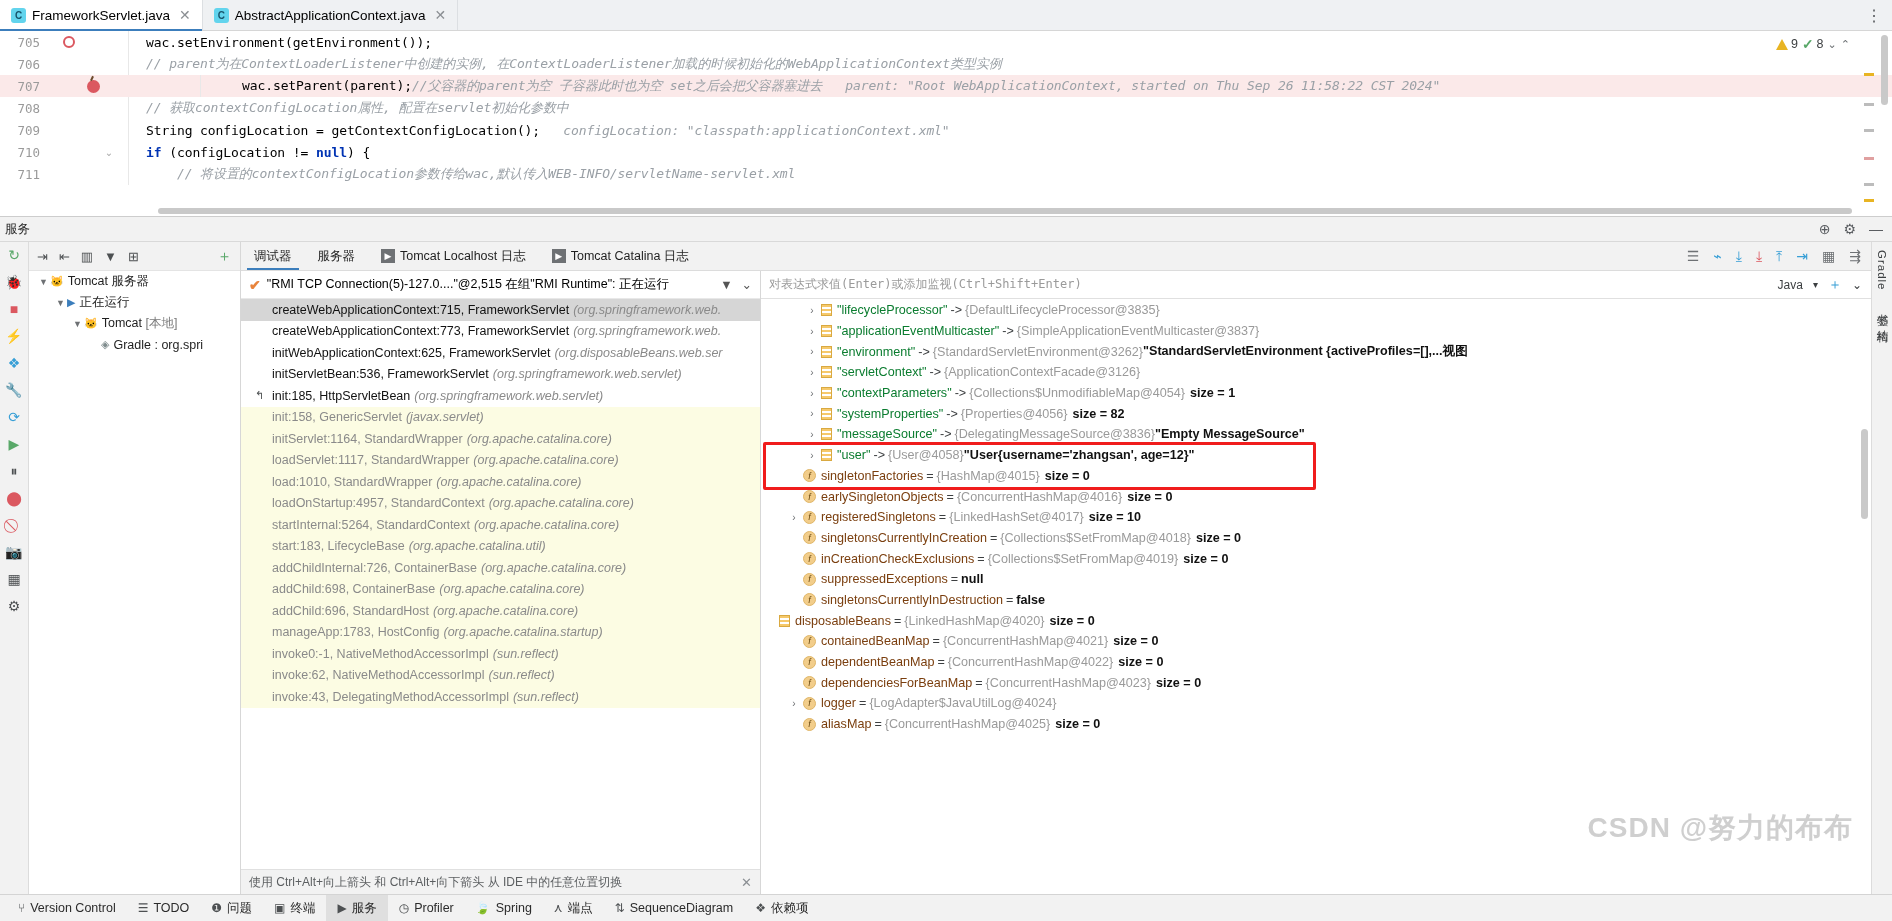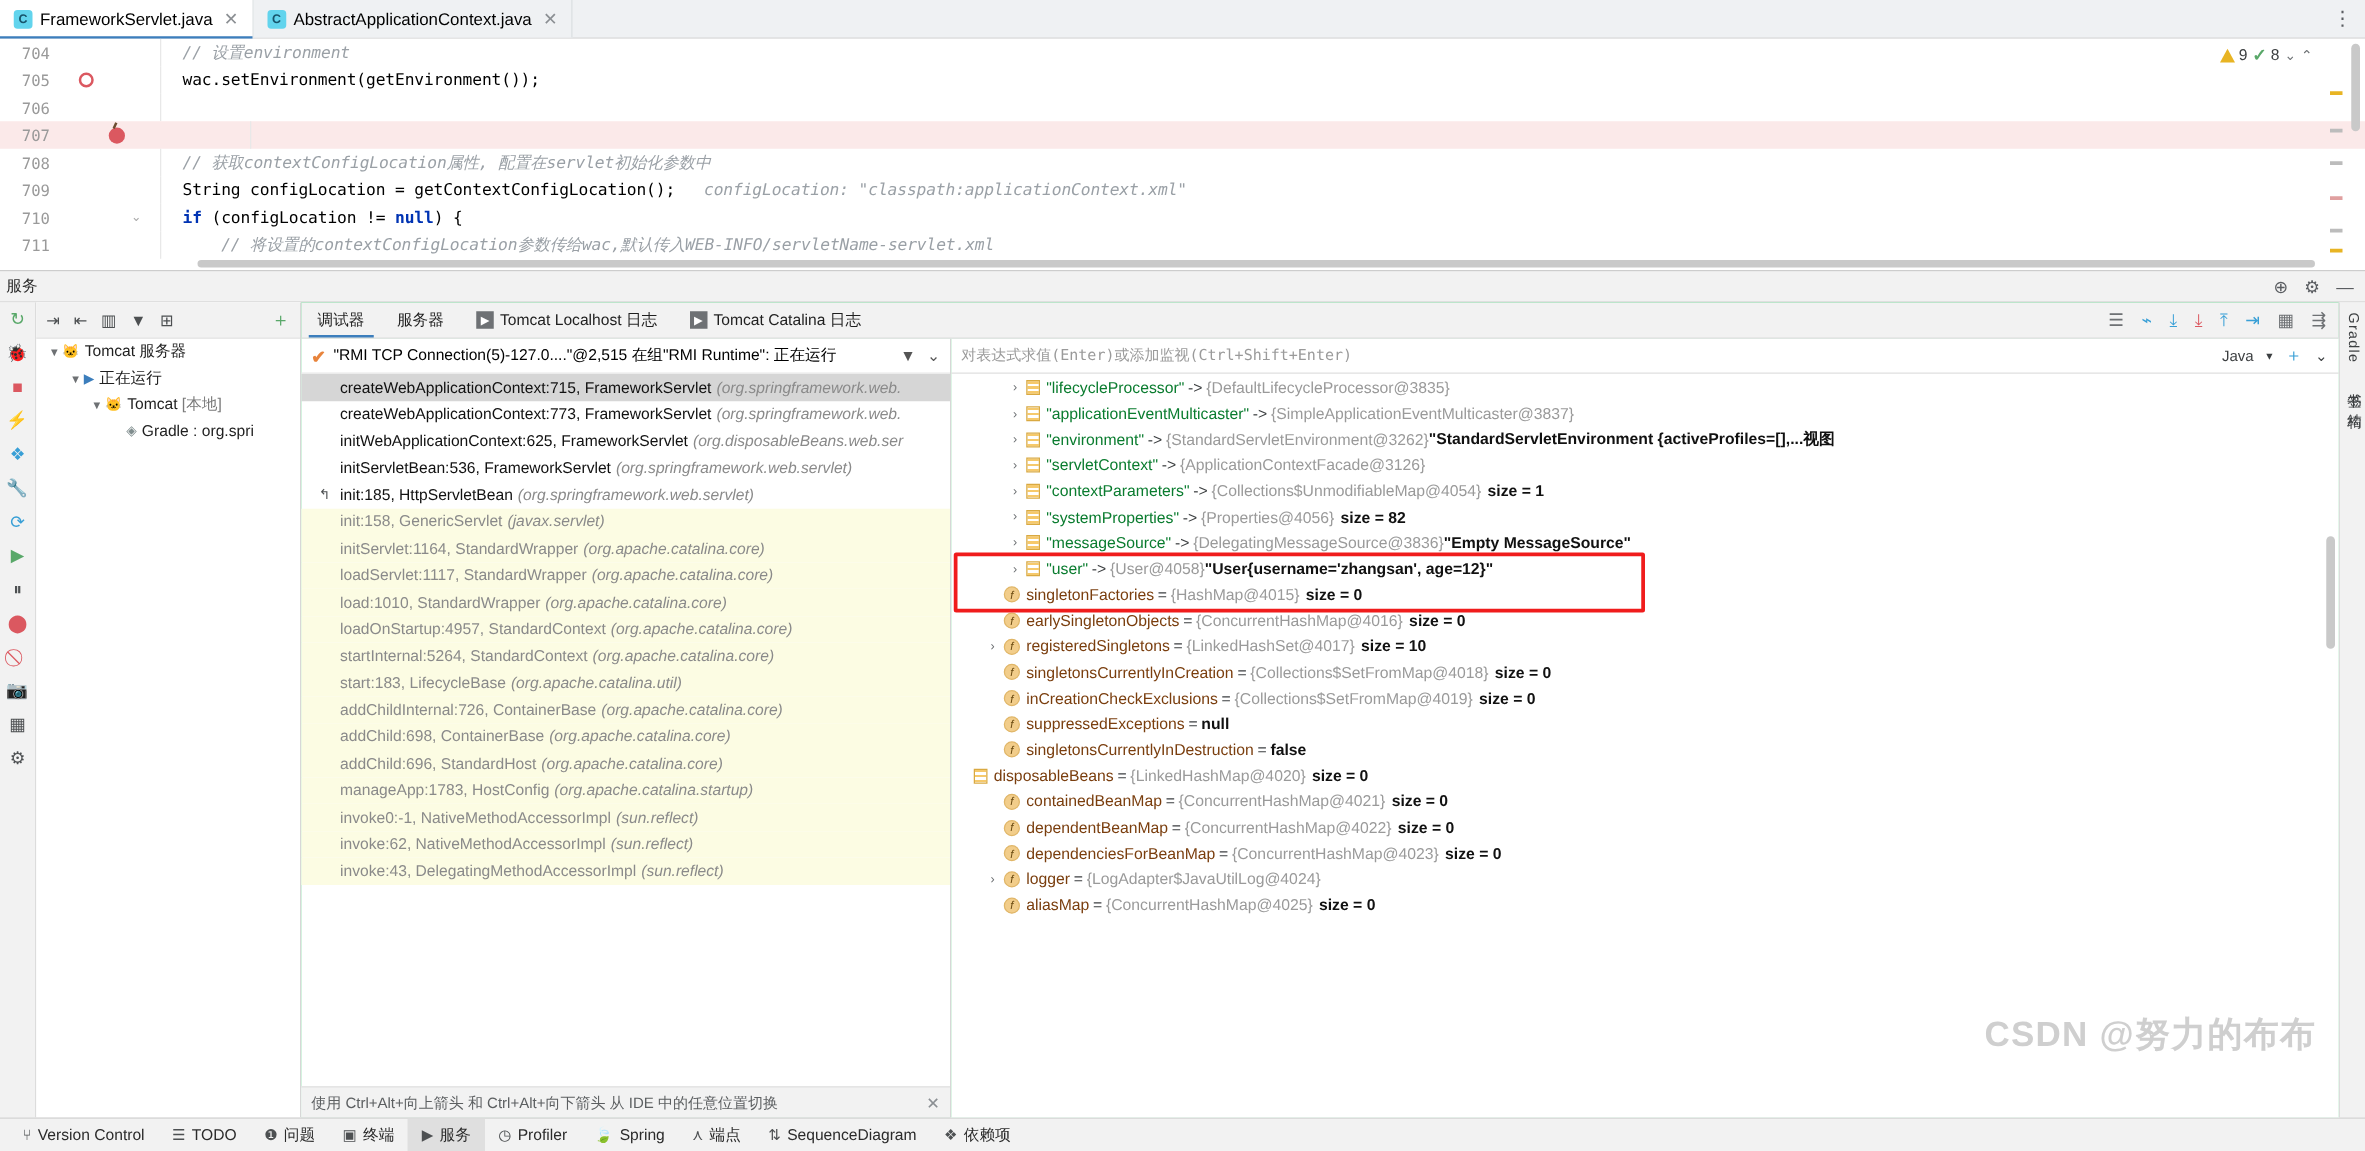--- a/index.html
+++ b/index.html
@@ -235,48 +235,43 @@
       <span class="jicon">C</span>
       <span>AbstractApplicationContext.java</span>
       <span class="tabclose">✕</span>
     </div>
     <div class="tabbar-right">⋮</div>
   </div>
 
   <div class="editor">
     <div class="code-rows" id="code-rows">
         <div class="crow">
-          <div class="gutter-num">704</div>
-          <div class="gutter-mark"></div>
-          <div class="gutter-fold"></div>
-          <div class="gutter-sep"></div>
-          <div class="code-txt"><span class="cm">// 设置environment</span></div>
-        </div>
-        <div class="crow">
           <div class="gutter-num">705</div>
           <div class="gutter-mark">
             <div class="bp-ring"></div>
           </div>
           <div class="gutter-fold"></div>
           <div class="gutter-sep"></div>
           <div class="code-txt"><span class="cid">wac.setEnvironment(getEnvironment());</span></div>
         </div>
         <div class="crow">
           <div class="gutter-num">706</div>
           <div class="gutter-mark"></div>
           <div class="gutter-fold"></div>
           <div class="gutter-sep"></div>
+          <div class="code-txt"><span class="cm">// parent为在ContextLoaderListener中创建的实例, 在ContextLoaderListener加载的时候初始化的WebApplicationContext类型实例</span></div>
         </div>
         <div class="crow hl">
           <div class="gutter-num">707</div>
           <div class="gutter-mark">
             <div class="bp-dot"></div>
           </div>
           <div class="gutter-fold"></div>
           <div class="gutter-sep"></div>
+          <div class="code-txt"><span class="cid">wac.setParent(parent);</span><span class="cm">//父容器的parent为空 子容器此时也为空 set之后会把父容器塞进去</span><span class="chint">   parent: "Root WebApplicationContext, started on Thu Sep 26 11:58:22 CST 2024"</span></div>
         </div>
         <div class="crow">
           <div class="gutter-num">708</div>
           <div class="gutter-mark"></div>
           <div class="gutter-fold"></div>
           <div class="gutter-sep"></div>
           <div class="code-txt"><span class="cm">// 获取contextConfigLocation属性, 配置在servlet初始化参数中</span></div>
         </div>
         <div class="crow">
           <div class="gutter-num">709</div>

